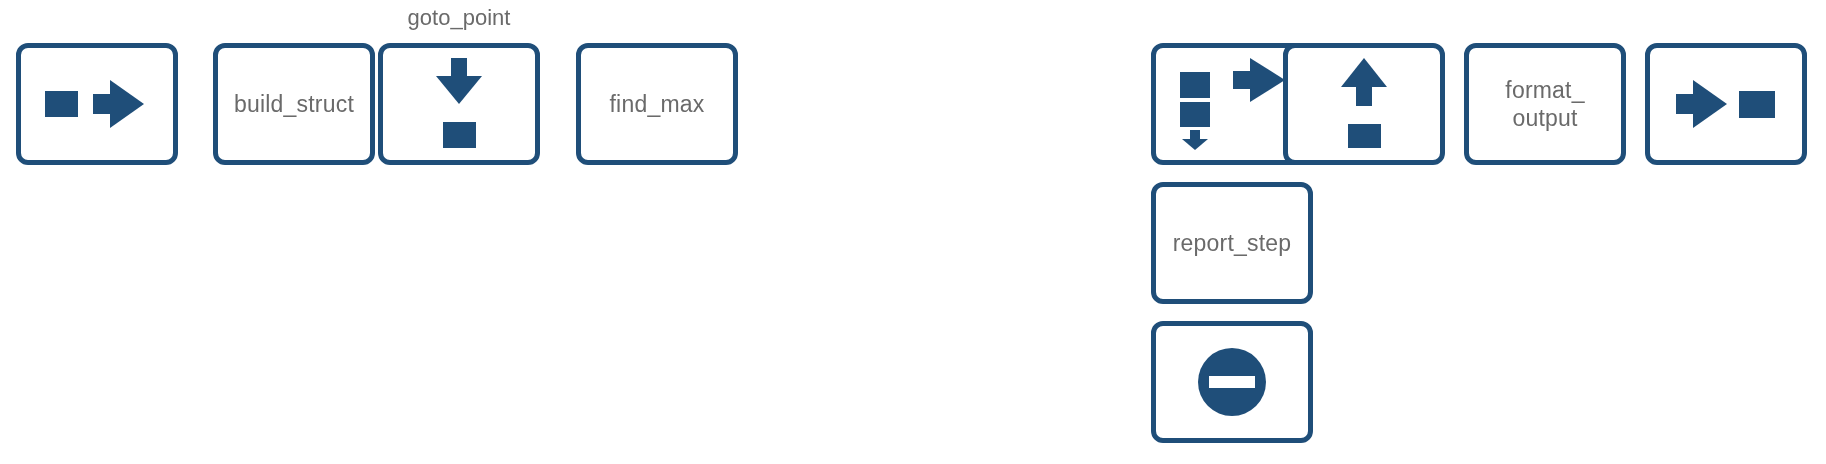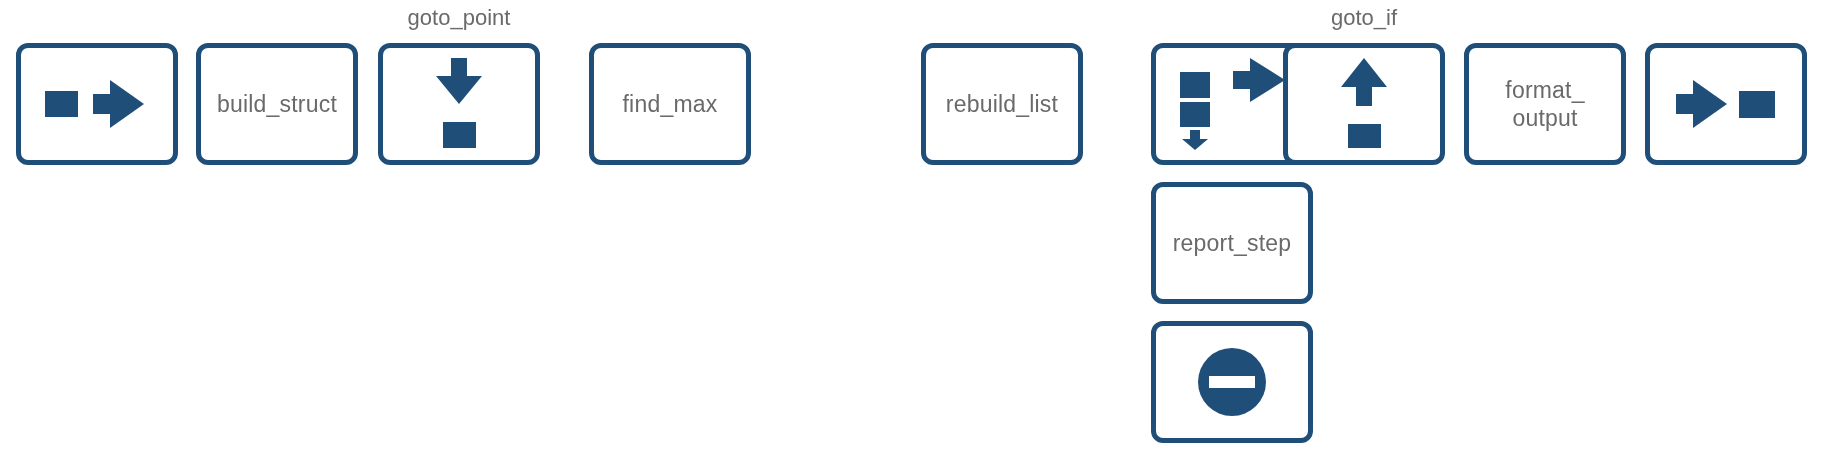--- a/index.html
+++ b/index.html
@@ -35,31 +35,30 @@
   .anno{
     position:absolute;
     width:162px;
     top:5px;
     text-align:center;
     font-size:22px;
     color:var(--text);
   }
   svg{display:block;color:var(--accent);}
   
-  .c0{left:16px}.c1{left:196px}.c2{left:378px}.c3{left:589px}.c4{left:740px}
+  .c0{left:16px}.c1{left:213px}.c2{left:378px}.c3{left:576px}.c4{left:740px}
   .c5{left:921px}.c6{left:1151px}.c7{left:1283px}.c8{left:1464px}.c9{left:1645px}
   .r0{top:43px}.r1{top:182px}.r2{top:321px}
 </style>
 </head>
 <body>
 
 <div class="canvas">
 
   <div class="anno c2">goto_point</div>
-  <div class="anno c7">goto_if</div>
 
   <div class="block c0 r0">
     <svg width="104" height="60" viewBox="0 0 104 60" fill="currentColor">
       <rect x="0" y="17" width="33" height="26"></rect>
       <rect x="48" y="20" width="18" height="20"></rect>
       <polygon points="65,6 65,54 99,30"></polygon>
     </svg>
   </div>
 
   <div class="block c1 r0">
@@ -72,23 +71,20 @@
       <polygon points="12,18 58,18 35,46"></polygon>
       <rect x="19" y="64" width="33" height="26"></rect>
     </svg>
   </div>
 
   <div class="block c3 r0">
     <div class="txt">find_max</div>
   </div>
 
 
-  <div class="block c5 r0">
-    <div class="txt">rebuild_list</div>
-  </div>
 
   <div class="block c6 r0">
     <svg width="105" height="92" viewBox="0 0 105 92" fill="currentColor">
       <rect x="0" y="14" width="30" height="26"></rect>
       <rect x="0" y="44" width="30" height="25"></rect>
       <rect x="10" y="72" width="10" height="9"></rect>
       <polygon points="2,81 28,81 15,92"></polygon>
       <rect x="53" y="13" width="18" height="18"></rect>
       <polygon points="70,0 70,44 105,22"></polygon>
     </svg>

